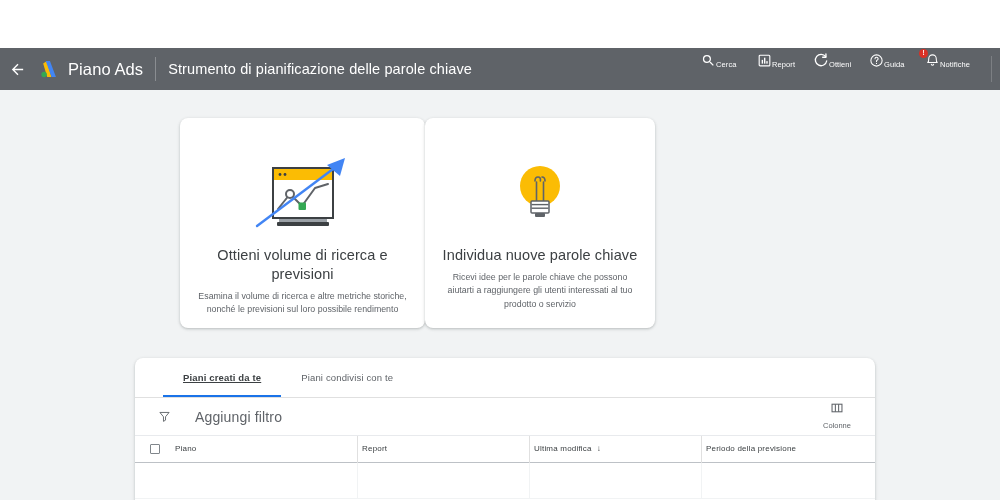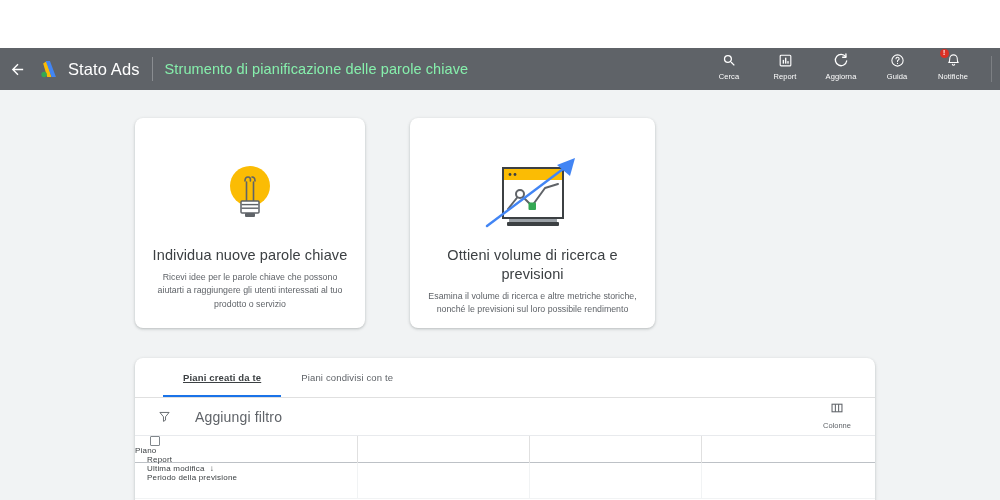--- a/index.html
+++ b/index.html
@@ -30,29 +30,29 @@
     padding-left: 4px; cursor: pointer;
   }
   .brand-logo { width: 22px; height: 20px; display:block; }
   .brand-name {
     font-size: 16.5px; letter-spacing: .1px; color: #ffffff; white-space: nowrap;
   }
   .bar-divider {
     width: 1px; height: 24px; background: #8a8d91; margin: 0 12px;
   }
   .app-title {
-    font-size: 14.5px; color: #86efac; white-space: nowrap; letter-spacing: .1px;
+    font-size: 14.5px; color: #ffffff; white-space: nowrap; letter-spacing: .1px;
   }
 
   .toolbar {
     margin-left: auto; display: flex; align-items: flex-start; height: 42px;
     padding-top: 4px;
   }
   .tool {
-    width: 56px; display: flex; flex-direction: column; align-items: center;
+    width: 56px; display: flex; flex-direction: row; align-items: flex-end;
     cursor: pointer; position: relative;
   }
   .tool .ticon { height: 17px; display:flex; align-items:center; justify-content:center; position: relative;}
   .tool .tlabel {
     font-size: 7.5px; color: #ffffff; margin-top: 3px; text-align: center;
     line-height: 1.25; letter-spacing: .1px; white-space: pre-line;
   }
   .badge {
     position: absolute; top: -3px; right: 12px;
     width: 9px; height: 9px; border-radius: 50%;
@@ -124,22 +124,22 @@
   .addfilter {
     font-size: 14px; color: #5f6368; margin-left: 18px; cursor: pointer; letter-spacing:.15px;
   }
   .columns-btn {
     position: absolute; right: 10px; top: 3px;
     width: 56px; display:flex; flex-direction: column; align-items:center; cursor:pointer;
   }
   .columns-btn .clabel { font-size: 7.5px; color:#5f6368; margin-top: 2px; }
 
   .thead {
-    height: 27px; display: flex; align-items: flex-start;
-    border-bottom: 1px solid #bdc1c6; position: relative; flex-direction: column;
+    height: 27px; display: flex; align-items: flex-end;
+    border-bottom: 1px solid #bdc1c6; position: relative;
   }
   .th {
     font-size: 8px; color: #3c4043; letter-spacing: .2px;
     display: flex; align-items: center; height: 27px; position: relative;
   }
   .th.sorted { font-weight: normal; }
   .th-check { width: 40px; display:flex; align-items:center; justify-content:center; }
   .checkbox {
     width: 10px; height: 10px; border: 1.3px solid #80868b; border-radius: 1px;
     cursor: pointer;
@@ -166,21 +166,21 @@
     </div>
 
     <div class="brand">
       <span class="brand-logo">
         <svg class="brand-logo" viewBox="0 0 24 22">
           <path d="M9.6 2.2 L14.6 19.8 L10.0 19.8 L5.6 5.0 Z" fill="#fbbc04"></path>
           <path d="M13.0 2.2 L19.6 19.8 L14.8 19.8 L8.4 2.2 Z" fill="#4285f4"></path>
           <circle cx="6.6" cy="17.0" r="3.0" fill="#34a853"></circle>
         </svg>
       </span>
-      <span class="brand-name">Stato Ads</span>
+      <span class="brand-name">Piano Ads</span>
     </div>
 
     <div class="bar-divider"></div>
 
     <div class="app-title">Strumento di pianificazione delle parole chiave</div>
 
     <div class="toolbar">
 
       <div class="tool">
         <span class="ticon">
@@ -204,21 +204,21 @@
       </div>
 
 
       <div class="tool">
         <span class="ticon">
           <svg width="16" height="16" viewBox="0 0 24 24" fill="none" stroke="#ffffff" stroke-width="2">
             <path d="M19 5.5A8.5 8.5 0 1 0 20.5 12" stroke-linecap="round"></path>
             <path d="M19.4 1.5 L19.4 6.4 L14.5 6.4" stroke-linecap="round" stroke-linejoin="round"></path>
           </svg>
         </span>
-        <span class="tlabel">Aggiorna</span>
+        <span class="tlabel">Ottieni</span>
       </div>
 
       <div class="tool">
         <span class="ticon">
           <svg width="15" height="15" viewBox="0 0 24 24" fill="none" stroke="#ffffff" stroke-width="1.7">
             <circle cx="12" cy="12" r="9"></circle>
             <path d="M9.6 9.2a2.5 2.5 0 1 1 3.3 2.4c-.7.3-.9.8-.9 1.5v.4" stroke-linecap="round"></path>
             <circle cx="12" cy="16.6" r=".95" fill="#ffffff" stroke="none"></circle>
           </svg>
         </span>
@@ -236,20 +236,47 @@
         <span class="tlabel">Notifiche</span>
       </div>
 
       <div class="toolbar-sep"></div>
     </div>
   </div>
 
   <div class="content">
 
     <div class="cards">
+
+      <div class="card card-2">
+        <div class="card-art">
+          <svg width="108" height="80" viewBox="0 0 108 80">
+
+            <rect x="28" y="68" width="52" height="4" rx="1" fill="#3c4043"></rect>
+            <rect x="30" y="64" width="48" height="4" fill="#9aa0a6"></rect>
+
+            <rect x="24" y="14" width="60" height="50" fill="#ffffff" stroke="#3c4043" stroke-width="2"></rect>
+
+            <rect x="25" y="15" width="58" height="11" fill="#fbbc04"></rect>
+            <circle cx="31" cy="20.5" r="1.4" fill="#3c4043"></circle>
+            <circle cx="36" cy="20.5" r="1.4" fill="#3c4043"></circle>
+
+            <polyline points="29,55 41,40 53,52 66,34 79,30" fill="none" stroke="#5f6368" stroke-width="2" stroke-linejoin="round" stroke-linecap="round"></polyline>
+            <circle cx="41" cy="40" r="4" fill="#ffffff" stroke="#5f6368" stroke-width="2"></circle>
+            <rect x="49.5" y="48.5" width="7.5" height="7.5" rx="1" fill="#34a853"></rect>
+
+            <g stroke="#4285f4" stroke-width="2.4" stroke-linecap="round">
+              <path d="M8 72 L88 12"></path>
+            </g>
+            <path d="M96 4 L91 22 L78 11 Z" fill="#4285f4"></path>
+          </svg>
+        </div>
+        <div class="card-title">Ottieni volume di ricerca e previsioni</div>
+        <div class="card-desc">Esamina il volume di ricerca e altre metriche storiche, nonché le previsioni sul loro possibile rendimento</div>
+      </div>
 
       <div class="card card-1">
         <div class="card-art">
           <svg width="58" height="72" viewBox="0 0 58 72">
             <circle cx="29" cy="28" r="20" fill="#fbbc04"></circle>
             <path d="M14 33 q15 13 30 0 v6 q-15 13 -30 0 z" fill="#fbbc04"></path>
             <g stroke="#5f6368" stroke-width="1.6" fill="none" stroke-linecap="round">
               <path d="M24 23 q0 -4 3 -4 q3 0 2.4 4"></path>
               <path d="M34 23 q0 -4 -3 -4"></path>
               <path d="M25.5 24 L25.5 44"></path>
@@ -261,47 +288,20 @@
             <g stroke="#5f6368" stroke-width="1.4">
               <path d="M20.5 46.6 H37.5"></path>
               <path d="M20.5 50.2 H37.5"></path>
             </g>
             <rect x="24" y="55" width="10" height="4" rx="1" fill="#5f6368"></rect>
           </svg>
         </div>
         <div class="card-title">Individua nuove parole chiave</div>
         <div class="card-desc">Ricevi idee per le parole chiave che possono aiutarti a raggiungere gli utenti interessati al tuo prodotto o servizio</div>
       </div>
-
-      <div class="card card-2">
-        <div class="card-art">
-          <svg width="108" height="80" viewBox="0 0 108 80">
-
-            <rect x="28" y="68" width="52" height="4" rx="1" fill="#3c4043"></rect>
-            <rect x="30" y="64" width="48" height="4" fill="#9aa0a6"></rect>
-
-            <rect x="24" y="14" width="60" height="50" fill="#ffffff" stroke="#3c4043" stroke-width="2"></rect>
-
-            <rect x="25" y="15" width="58" height="11" fill="#fbbc04"></rect>
-            <circle cx="31" cy="20.5" r="1.4" fill="#3c4043"></circle>
-            <circle cx="36" cy="20.5" r="1.4" fill="#3c4043"></circle>
-
-            <polyline points="29,55 41,40 53,52 66,34 79,30" fill="none" stroke="#5f6368" stroke-width="2" stroke-linejoin="round" stroke-linecap="round"></polyline>
-            <circle cx="41" cy="40" r="4" fill="#ffffff" stroke="#5f6368" stroke-width="2"></circle>
-            <rect x="49.5" y="48.5" width="7.5" height="7.5" rx="1" fill="#34a853"></rect>
-
-            <g stroke="#4285f4" stroke-width="2.4" stroke-linecap="round">
-              <path d="M8 72 L88 12"></path>
-            </g>
-            <path d="M96 4 L91 22 L78 11 Z" fill="#4285f4"></path>
-          </svg>
-        </div>
-        <div class="card-title">Ottieni volume di ricerca e previsioni</div>
-        <div class="card-desc">Esamina il volume di ricerca e altre metriche storiche, nonché le previsioni sul loro possibile rendimento</div>
-      </div>
     </div>
 
     <div class="panel">
 
       <div class="tabs">
         <div class="tab active">
           <span>Piani creati da te</span>
         </div>
         <div class="tab">
           <span>Piani condivisi con te</span>

